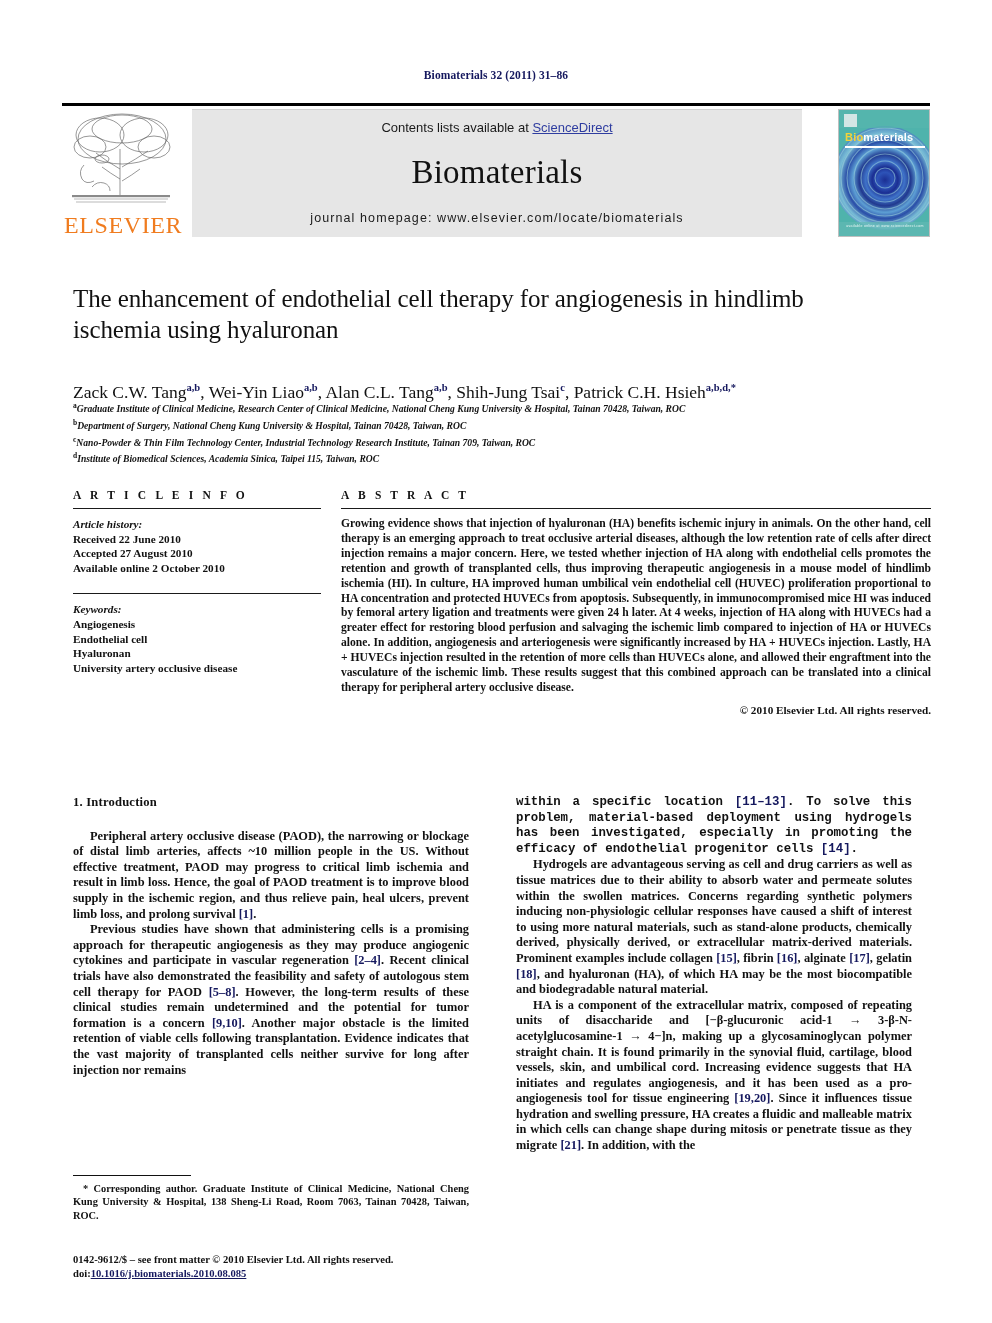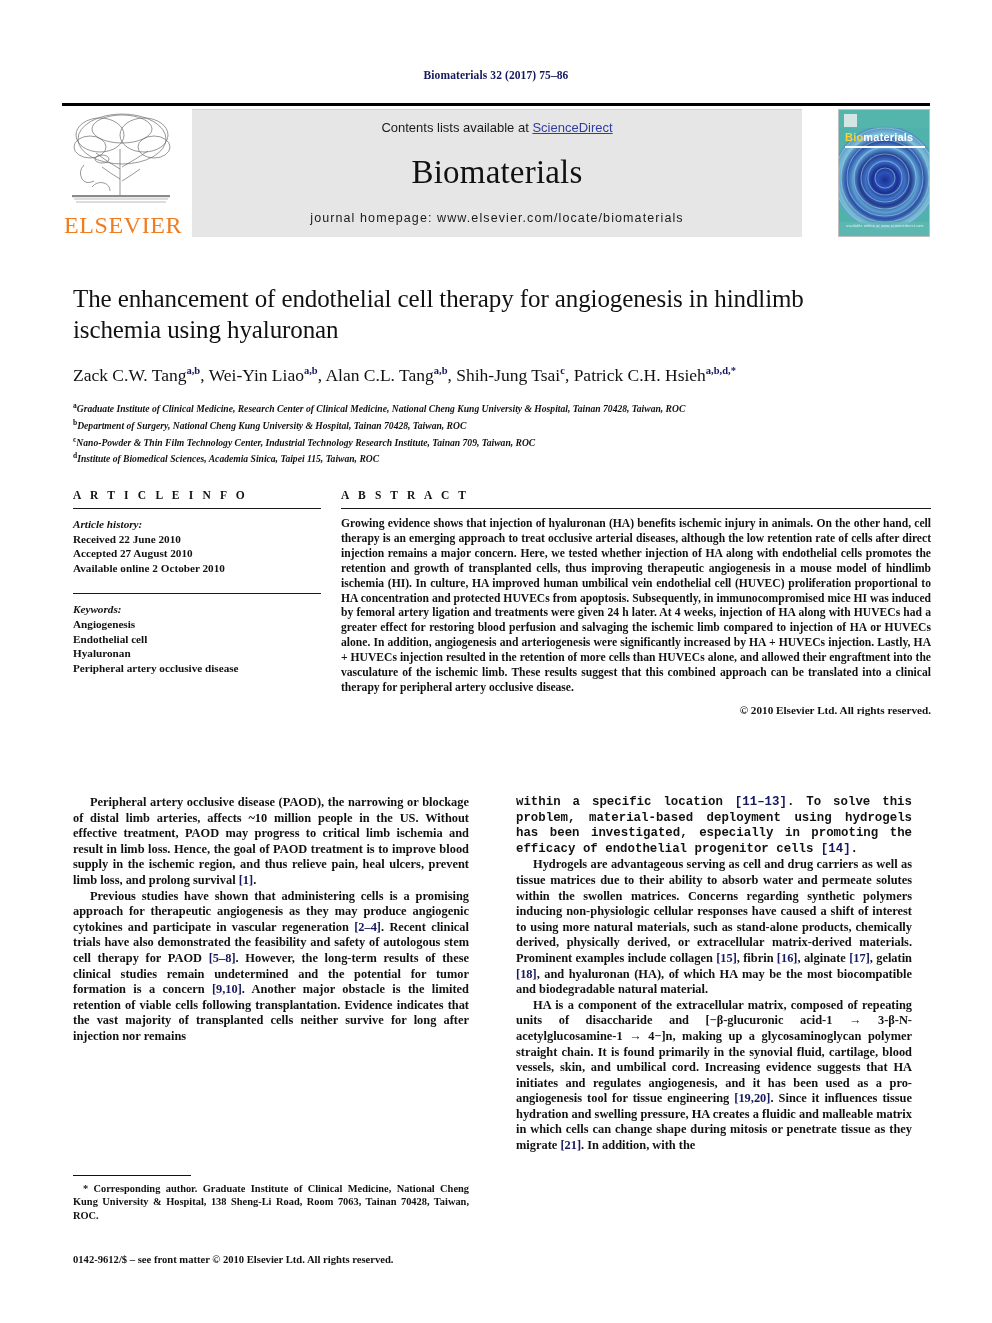--- a/index.html
+++ b/index.html
@@ -147,21 +147,21 @@
   .title-block { position: absolute; left: 73px; top: 283px; width: 800px; }
   .article-title {
     font-size: 25px;
     line-height: 31px;
     font-weight: normal;
     margin: 0;
     color: #111;
     letter-spacing: -0.1px;
   }
   .authors {
-    margin-top: 15px;
+    margin-top: 32px;
     font-size: 17.5px;
     line-height: 22px;
     color: #111;
   }
   .authors sup { font-size: 10.5px; color: #15185e; font-weight:bold; vertical-align: super; }
 
   .affiliations {
     position: absolute;
     left: 73px;
     top: 399px;
@@ -269,21 +269,21 @@
     font-weight: bold;
     color: #111;
   }
   .issn .doi-lnk { color: #15185e; }
 </style>
 </head>
 <body>
 
 <div class="page">
 
-  <div class="running-head">Biomaterials 32 (2017) 75–86</div>
+  <div class="running-head">Biomaterials 32 (2011) 31–86</div>
 
   <div class="masthead">
     <div class="masthead-rule"></div>
 
     <div class="elsevier-logo">
       <svg class="tree-svg" viewBox="0 0 118 98">
         <g stroke="#6b6b6b" stroke-width="0.7" fill="none">
           <ellipse cx="60" cy="30" rx="44" ry="25"></ellipse>
           <ellipse cx="38" cy="26" rx="24" ry="17"></ellipse>
           <ellipse cx="82" cy="26" rx="24" ry="17"></ellipse>
@@ -368,44 +368,46 @@
       <div>Received 22 June 2010</div>
       <div>Accepted 27 August 2010</div>
       <div>Available online 2 October 2010</div>
     </div>
     <div class="hr-thin spacer-top"></div>
     <div class="info-block">
       <div class="lbl">Keywords:</div>
       <div>Angiogenesis</div>
       <div>Endothelial cell</div>
       <div>Hyaluronan</div>
-      <div>Peripheral artery occlusive disease</div>
+      <div>University artery occlusive disease</div>
     </div>
   </div>
 
   <div class="col-abstract">
     <div class="sec-head">A B S T R A C T</div>
     <div class="hr-thin"></div>
     <p class="abstract-text">Growing evidence shows that injection of hyaluronan (HA) benefits ischemic injury in animals. On the other hand, cell therapy is an emerging approach to treat occlusive arterial diseases, although the low retention rate of cells after direct injection remains a major concern. Here, we tested whether injection of HA along with endothelial cells promotes the retention and growth of transplanted cells, thus improving therapeutic angiogenesis in a mouse model of hindlimb ischemia (HI). In culture, HA improved human umbilical vein endothelial cell (HUVEC) proliferation proportional to HA concentration and protected HUVECs from apoptosis. Subsequently, in immunocompromised mice HI was induced by femoral artery ligation and treatments were given 24 h later. At 4 weeks, injection of HA along with HUVECs had a greater effect for restoring blood perfusion and salvaging the ischemic limb compared to injection of HA or HUVECs alone. In addition, angiogenesis and arteriogenesis were significantly increased by HA + HUVECs injection. Lastly, HA + HUVECs injection resulted in the retention of more cells than HUVECs alone, and allowed their engraftment into the vasculature of the ischemic limb. These results suggest that this combined approach can be translated into a clinical therapy for peripheral artery occlusive disease.</p>
     <div class="copyright-line">© 2010 Elsevier Ltd. All rights reserved.</div>
   </div>
 
   <div class="body-col left">
+    <h2>1. Introduction</h2>
     <p>Peripheral artery occlusive disease (PAOD), the narrowing or blockage of distal limb arteries, affects ~10 million people in the US. Without effective treatment, PAOD may progress to critical limb ischemia and result in limb loss. Hence, the goal of PAOD treatment is to improve blood supply in the ischemic region, and thus relieve pain, heal ulcers, prevent limb loss, and prolong survival <span class="ref">[1]</span>.</p>
     <p>Previous studies have shown that administering cells is a promising approach for therapeutic angiogenesis as they may produce angiogenic cytokines and participate in vascular regeneration <span class="ref">[2–4]</span>. Recent clinical trials have also demonstrated the feasibility and safety of autologous stem cell therapy for PAOD <span class="ref">[5–8]</span>. However, the long-term results of these clinical studies remain undetermined and the potential for tumor formation is a concern <span class="ref">[9,10]</span>. Another major obstacle is the limited retention of viable cells following transplantation. Evidence indicates that the vast majority of transplanted cells neither survive for long after injection nor remains</p>
   </div>
 
   <div class="body-col right">
     <p class="noind">within a specific location <span class="ref">[11–13]</span>. To solve this problem, material-based deployment using hydrogels has been investigated, especially in promoting the efficacy of endothelial progenitor cells <span class="ref">[14]</span>.</p>
     <p>Hydrogels are advantageous serving as cell and drug carriers as well as tissue matrices due to their ability to absorb water and permeate solutes within the swollen matrices. Concerns regarding synthetic polymers inducing non-physiologic cellular responses have caused a shift of interest to using more natural materials, such as stand-alone products, chemically derived, physically derived, or extracellular matrix-derived materials. Prominent examples include collagen <span class="ref">[15]</span>, fibrin <span class="ref">[16]</span>, alginate <span class="ref">[17]</span>, gelatin <span class="ref">[18]</span>, and hyaluronan (HA), of which HA may be the most biocompatible and biodegradable natural material.</p>
     <p>HA is a component of the extracellular matrix, composed of repeating units of disaccharide and [−β-glucuronic acid-1 → 3-β-N-acetylglucosamine-1 → 4−]n, making up a glycosaminoglycan polymer straight chain. It is found primarily in the synovial fluid, cartilage, blood vessels, skin, and umbilical cord. Increasing evidence suggests that HA initiates and regulates angiogenesis, and it has been used as a pro-angiogenesis tool for tissue engineering <span class="ref">[19,20]</span>. Since it influences tissue hydration and swelling pressure, HA creates a fluidic and malleable matrix in which cells can change shape during mitosis or penetrate tissue as they migrate <span class="ref">[21]</span>. In addition, with the</p>
   </div>
 
   <div class="footnote">
     <div class="fn-rule"></div>
     <div class="corr">* Corresponding author. Graduate Institute of Clinical Medicine, National Cheng Kung University &amp; Hospital, 138 Sheng-Li Road, Room 7063, Tainan 70428, Taiwan, ROC.</div>
   </div>
 
   <div class="issn">
     <div>0142-9612/$ – see front matter © 2010 Elsevier Ltd. All rights reserved.</div>
+    <div><span>doi:</span><a class="doi-lnk" href="#">10.1016/j.biomaterials.2010.08.085</a></div>
   </div>
 
 </div>
 
 </body></html>

